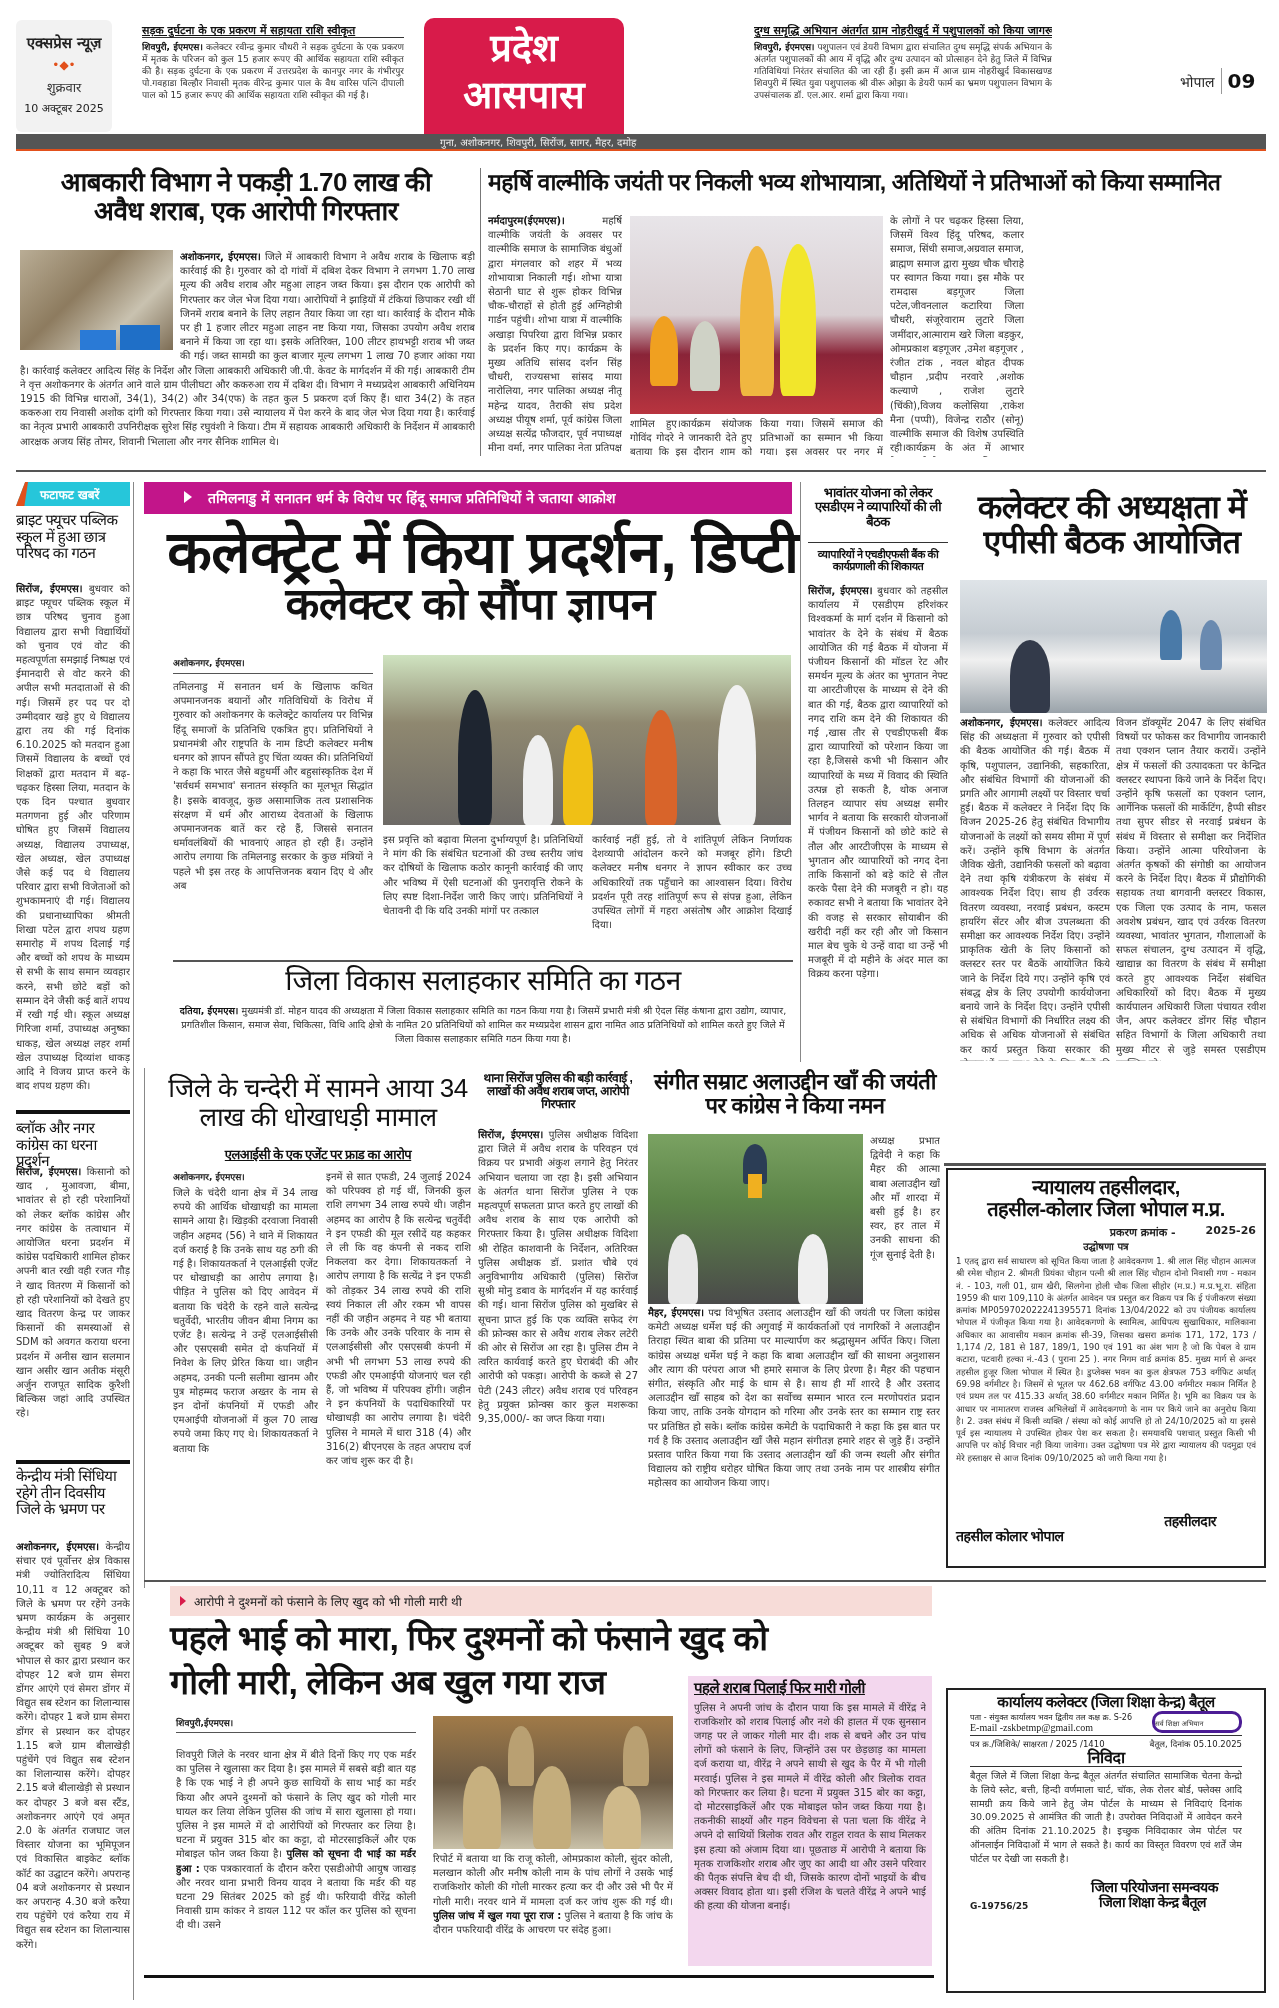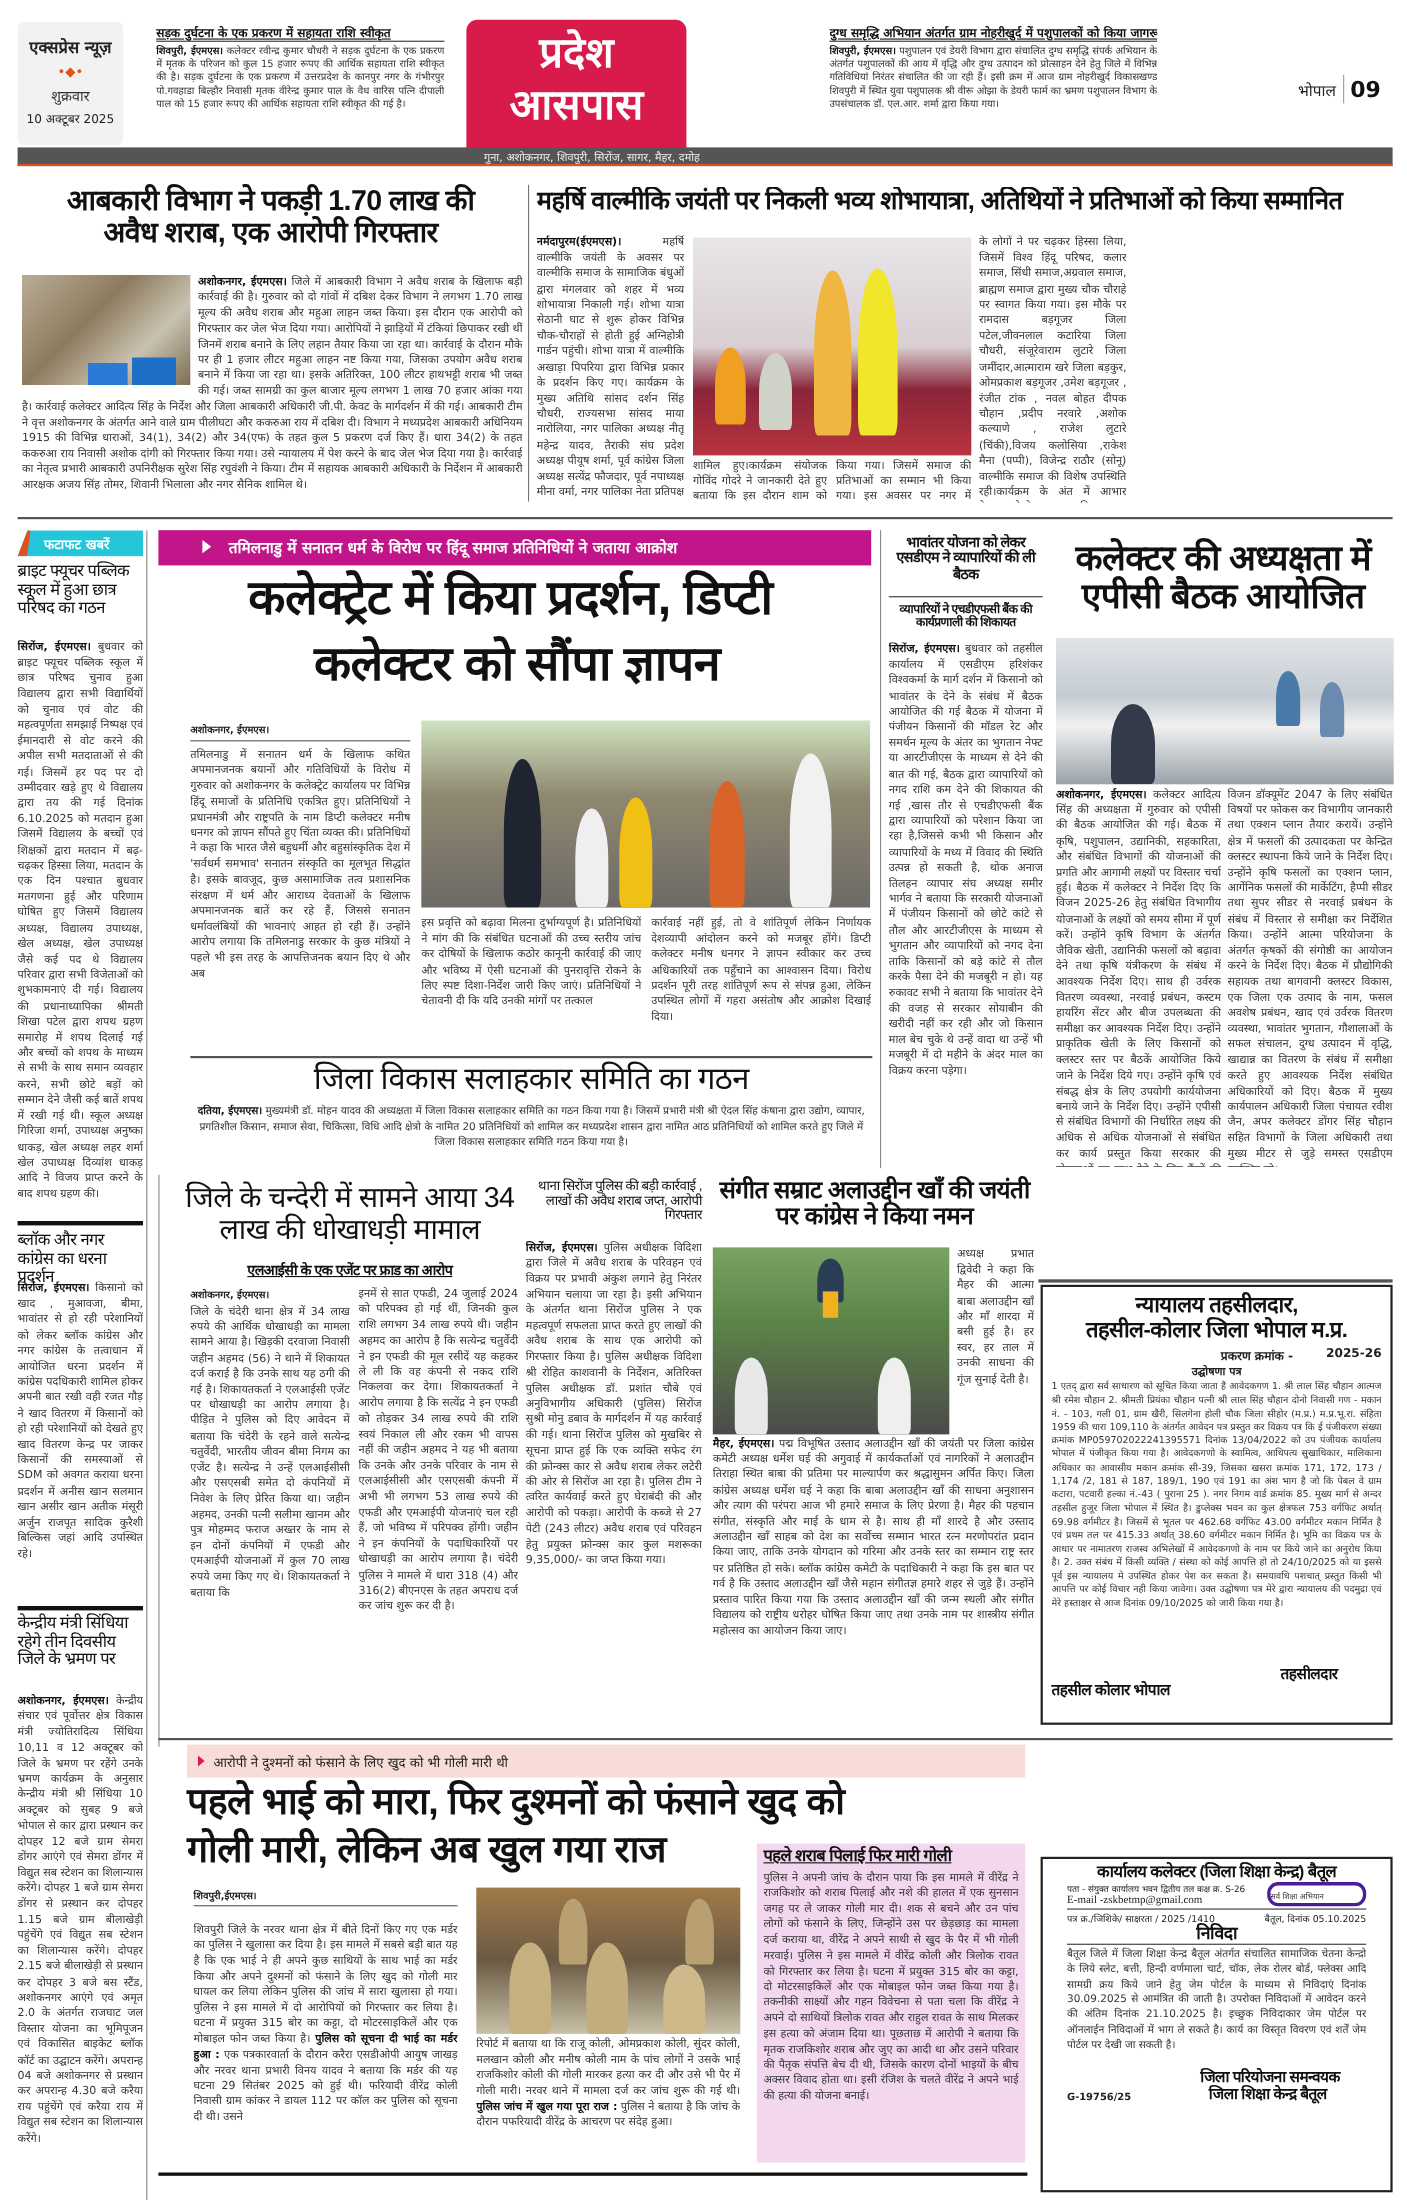--- a/index.html
+++ b/index.html
@@ -90,21 +90,21 @@
 <div class="abs t" style="left:16px;top:1165px;width:114px;height:296px"><b>सिरोंज, ईएमएस।</b><span> किसानो को खाद , मुआवजा, बीमा, भावांतर से हो रही परेशानियों को लेकर ब्लॉक कांग्रेस और नगर कांग्रेस के तत्वाधान में आयोजित धरना प्रदर्शन में कांग्रेस पदधिकारी शामिल होकर अपनी बात रखी वही रजत गौड़ ने खाद वितरण में किसानों को हो रही परेशानियों को देखते हुए खाद वितरण केन्द्र पर जाकर किसानों की समस्याओं से SDM को अवगत कराया धरना प्रदर्शन में अनीस खान सलमान खान असीर खान अतीक मंसूरी अर्जुन राजपूत सादिक कुरैशी बिल्किस जहां आदि उपस्थित रहे।</span></div>
 <div class="abs" style="left:16px;top:1460px;width:114px;height:4px;background:#111"></div>
 
 <div class="abs hd" style="left:16px;top:1468px;width:114px;font-size:15px;font-weight:normal">केन्द्रीय मंत्री सिंधिया रहेगे तीन दिवसीय जिले के भ्रमण पर</div>
 <div class="abs t" style="left:16px;top:1540px;width:114px;height:455px"><b>अशोकनगर, ईएमएस।</b><span> केन्द्रीय संचार एवं पूर्वोत्तर क्षेत्र विकास मंत्री ज्योतिरादित्य सिंधिया 10,11 व 12 अक्टूबर को जिले के भ्रमण पर रहेंगे उनके भ्रमण कार्यक्रम के अनुसार केन्द्रीय मंत्री श्री सिंधिया 10 अक्टूबर को सुबह 9 बजे भोपाल से कार द्वारा प्रस्थान कर दोपहर 12 बजे ग्राम सेमरा डोंगर आएंगे एवं सेमरा डोंगर में विद्युत सब स्टेशन का शिलान्यास करेंगे। दोपहर 1 बजे ग्राम सेमरा डोंगर से प्रस्थान कर दोपहर 1.15 बजे ग्राम बीलाखेड़ी पहुंचेंगे एवं विद्युत सब स्टेशन का शिलान्यास करेंगे। दोपहर 2.15 बजे बीलाखेड़ी से प्रस्थान कर दोपहर 3 बजे बस स्टैंड, अशोकनगर आएंगे एवं अमृत 2.0 के अंतर्गत राजघाट जल विस्तार योजना का भूमिपूजन एवं विकासित बाइकेट ब्लॉक कॉर्ट का उद्घाटन करेंगे। अपरान्ह 04 बजे अशोकनगर से प्रस्थान कर अपरान्ह 4.30 बजे करैया राय पहुंचेंगे एवं करैया राय में विद्युत सब स्टेशन का शिलान्यास करेंगे।</span></div>
 
 <div class="abs" style="left:144px;top:482px;width:648px;height:32px;background:#c2158a">
   <span style="position:absolute;left:40px;top:9px;width:0;height:0;border-left:8px solid #fff;border-top:6px solid transparent;border-bottom:6px solid transparent"></span>
   <span style="position:absolute;left:64px;top:6px;color:#fff;font-weight:bold;font-size:14px;white-space:nowrap">तमिलनाडु में सनातन धर्म के विरोध पर हिंदू समाज प्रतिनिधियों ने जताया आक्रोश</span>
 </div>
-<div class="abs hd" style="left:144px;top:520px;width:640px;font-size:44px;text-align:center;white-space:nowrap">कलेक्ट्रेट में किया प्रदर्शन, डिप्टी</div>
+<div class="abs hd" style="left:163px;top:520px;width:640px;font-size:58px;text-align:center;white-space:nowrap">कलेक्ट्रेट में किया प्रदर्शन, डिप्टी</div>
 <div class="abs hd" style="left:150px;top:580px;width:640px;font-size:44px;text-align:center;white-space:nowrap">कलेक्टर को सौंपा ज्ञापन</div>
 <div class="abs" style="left:173px;top:656px;width:200px;font-size:9px;font-weight:bold;border-bottom:1px solid #555;padding-bottom:4px">अशोकनगर, ईएमएस।</div>
 <div class="abs t" style="left:173px;top:680px;width:200px;height:272px">तमिलनाडु में सनातन धर्म के खिलाफ कथित अपमानजनक बयानों और गतिविधियों के विरोध में गुरुवार को अशोकनगर के कलेक्ट्रेट कार्यालय पर विभिन्न हिंदू समाजों के प्रतिनिधि एकत्रित हुए। प्रतिनिधियों ने प्रधानमंत्री और राष्ट्रपति के नाम डिप्टी कलेक्टर मनीष धनगर को ज्ञापन सौंपते हुए चिंता व्यक्त की। प्रतिनिधियों ने कहा कि भारत जैसे बहुधर्मी और बहुसांस्कृतिक देश में 'सर्वधर्म समभाव' सनातन संस्कृति का मूलभूत सिद्धांत है। इसके बावजूद, कुछ असामाजिक तत्व प्रशासनिक संरक्षण में धर्म और आराध्य देवताओं के खिलाफ अपमानजनक बातें कर रहे हैं, जिससे सनातन धर्मावलंबियों की भावनाएं आहत हो रही हैं। उन्होंने आरोप लगाया कि तमिलनाडु सरकार के कुछ मंत्रियों ने पहले भी इस तरह के आपत्तिजनक बयान दिए थे और अब</div>
 <div class="abs img" style="left:383px;top:655px;width:408px;height:170px;background:linear-gradient(180deg,#cfe3c0 0%,#8f8870 40%,#6d6a66 100%)">
   <div class="fig" style="left:75px;top:35px;width:34px;height:135px;background:#1e2530"></div>
   <div class="fig" style="left:180px;top:70px;width:30px;height:100px;background:#f0c015"></div>
   <div class="fig" style="left:262px;top:55px;width:32px;height:115px;background:#d8642a"></div>
   <div class="fig" style="left:335px;top:30px;width:38px;height:140px;background:#f1f1f1"></div>
   <div class="fig" style="left:140px;top:80px;width:30px;height:90px;background:#efefef"></div>
 </div>
@@ -130,21 +130,21 @@
 <div class="abs t" style="left:1116px;top:716px;width:150px;height:345px">विजन डॉक्यूमेंट 2047 के लिए संबंधित विषयों पर फोकस कर विभागीय जानकारी तथा एक्शन प्लान तैयार करायें। उन्होंने क्षेत्र में फसलों की उत्पादकता पर केन्द्रित क्लस्टर स्थापना किये जाने के निर्देश दिए। उन्होंने कृषि फसलों का एक्शन प्लान, आर्गेनिक फसलों की मार्केटिंग, हैप्पी सीडर तथा सुपर सीडर से नरवाई प्रबंधन के संबंध में विस्तार से समीक्षा कर निर्देशित किया। उन्होंने आत्मा परियोजना के अंतर्गत कृषकों की संगोष्ठी का आयोजन करने के निर्देश दिए। बैठक में प्रौद्योगिकी सहायक तथा बागवानी क्लस्टर विकास, एक जिला एक उत्पाद के नाम, फसल अवशेष प्रबंधन, खाद एवं उर्वरक वितरण व्यवस्था, भावांतर भुगतान, गौशालाओं के सफल संचालन, दुग्ध उत्पादन में वृद्धि, खाद्यान्न का वितरण के संबंध में समीक्षा करते हुए आवश्यक निर्देश संबंधित अधिकारियों को दिए। बैठक में मुख्य कार्यपालन अधिकारी जिला पंचायत रवीश जैन, अपर कलेक्टर डोंगर सिंह चौहान सहित विभागों के जिला अधिकारी तथा मुख्य मीटर से जुड़े समस्त एसडीएम उपस्थित रहे।</div>
 <div class="abs rule" style="left:944px;top:1163px;width:322px;height:3px"></div>
 
 <div class="abs" style="left:144px;top:1068px;width:1px;height:520px;background:#888"></div>
 <div class="abs hd" style="left:168px;top:1074px;width:300px;font-size:26px;font-weight:normal;text-align:center">जिले के चन्देरी में सामने आया 34 लाख की धोखाधड़ी मामाल</div>
 <div class="abs hd ul" style="left:168px;top:1148px;width:300px;font-size:13px;text-align:center">एलआईसी के एक एजेंट पर फ्राड का आरोप</div>
 <div class="abs" style="left:173px;top:1170px;width:150px;font-size:9px;font-weight:bold">अशोकनगर, ईएमएस।</div>
 <div class="abs t" style="left:173px;top:1186px;width:145px;height:380px">जिले के चंदेरी थाना क्षेत्र में 34 लाख रुपये की आर्थिक धोखाधड़ी का मामला सामने आया है। खिड़की दरवाजा निवासी जहीन अहमद (56) ने थाने में शिकायत दर्ज कराई है कि उनके साथ यह ठगी की गई है। शिकायतकर्ता ने एलआईसी एजेंट पर धोखाधड़ी का आरोप लगाया है। पीड़ित ने पुलिस को दिए आवेदन में बताया कि चंदेरी के रहने वाले सत्येन्द्र चतुर्वेदी, भारतीय जीवन बीमा निगम का एजेंट है। सत्येन्द्र ने उन्हें एलआईसीसी और एसएसबी समेत दो कंपनियों में निवेश के लिए प्रेरित किया था। जहीन अहमद, उनकी पत्नी सलीमा खानम और पुत्र मोहम्मद फराज अख्तर के नाम से इन दोनों कंपनियों में एफडी और एमआईपी योजनाओं में कुल 70 लाख रुपये जमा किए गए थे। शिकायतकर्ता ने बताया कि</div>
 <div class="abs t" style="left:326px;top:1170px;width:145px;height:396px">इनमें से सात एफडी, 24 जुलाई 2024 को परिपक्व हो गई थीं, जिनकी कुल राशि लगभग 34 लाख रुपये थी। जहीन अहमद का आरोप है कि सत्येन्द्र चतुर्वेदी ने इन एफडी की मूल रसीदें यह कहकर ले ली कि वह कंपनी से नकद राशि निकलवा कर देगा। शिकायतकर्ता ने आरोप लगाया है कि सत्येंद्र ने इन एफडी को तोड़कर 34 लाख रुपये की राशि स्वयं निकाल ली और रकम भी वापस नहीं की जहीन अहमद ने यह भी बताया कि उनके और उनके परिवार के नाम से एलआईसीसी और एसएसबी कंपनी में अभी भी लगभग 53 लाख रुपये की एफडी और एमआईपी योजनाएं चल रही हैं, जो भविष्य में परिपक्व होंगी। जहीन ने इन कंपनियों के पदाधिकारियों पर धोखाधड़ी का आरोप लगाया है। चंदेरी पुलिस ने मामले में धारा 318 (4) और 316(2) बीएनएस के तहत अपराध दर्ज कर जांच शुरू कर दी है।</div>
 
-<div class="abs hd" style="left:478px;top:1072px;width:160px;font-size:12px;font-weight:normal;text-align:right">थाना सिरोंज पुलिस की बड़ी कार्रवाई , लाखों की अवैध शराब जप्त, आरोपी गिरफ्तार</div>
+<div class="abs hd" style="left:478px;top:1072px;width:160px;font-size:12px;font-weight:bold;text-align:center">थाना सिरोंज पुलिस की बड़ी कार्रवाई , लाखों की अवैध शराब जप्त, आरोपी गिरफ्तार</div>
 <div class="abs t" style="left:478px;top:1128px;width:160px;height:438px"><b>सिरोंज, ईएमएस।</b><span> पुलिस अधीक्षक विदिशा द्वारा जिले में अवैध शराब के परिवहन एवं विक्रय पर प्रभावी अंकुश लगाने हेतु निरंतर अभियान चलाया जा रहा है। इसी अभियान के अंतर्गत थाना सिरोंज पुलिस ने एक महत्वपूर्ण सफलता प्राप्त करते हुए लाखों की अवैध शराब के साथ एक आरोपी को गिरफ्तार किया है। पुलिस अधीक्षक विदिशा श्री रोहित काशवानी के निर्देशन, अतिरिक्त पुलिस अधीक्षक डॉ. प्रशांत चौबे एवं अनुविभागीय अधिकारी (पुलिस) सिरोंज सुश्री मोनु डबाव के मार्गदर्शन में यह कार्रवाई की गई। थाना सिरोंज पुलिस को मुखबिर से सूचना प्राप्त हुई कि एक व्यक्ति सफेद रंग की फ्रोन्क्स कार से अवैध शराब लेकर लटेरी की ओर से सिरोंज आ रहा है। पुलिस टीम ने त्वरित कार्यवाई करते हुए घेराबंदी की और आरोपी को पकड़ा। आरोपी के कब्जे से 27 पेटी (243 लीटर) अवैध शराब एवं परिवहन हेतु प्रयुक्त फ्रोन्क्स कार कुल मशरूका 9,35,000/- का जप्त किया गया।</span></div>
 
 <div class="abs hd" style="left:650px;top:1070px;width:290px;font-size:22px;text-align:center">संगीत सम्राट अलाउद्दीन खाँ की जयंती पर कांग्रेस ने किया नमन</div>
 <div class="abs img" style="left:648px;top:1134px;width:215px;height:170px;background:linear-gradient(180deg,#7aa262 0%,#5c8448 40%,#4a4a4a 100%)">
   <div class="fig" style="left:95px;top:10px;width:24px;height:40px;background:#2b3d55"></div>
   <div style="position:absolute;left:100px;top:40px;width:14px;height:24px;background:#f0b020"></div>
   <div class="fig" style="left:20px;top:100px;width:30px;height:70px;background:#e8e8e8"></div>
   <div class="fig" style="left:150px;top:100px;width:30px;height:70px;background:#efefef"></div>
 </div>
 <div class="abs t" style="left:870px;top:1134px;width:70px;height:170px">अध्यक्ष प्रभात द्विवेदी ने कहा कि मैहर की आत्मा बाबा अलाउद्दीन खाँ और माँ शारदा में बसी हुई है। हर स्वर, हर ताल में उनकी साधना की गूंज सुनाई देती है।</div>

